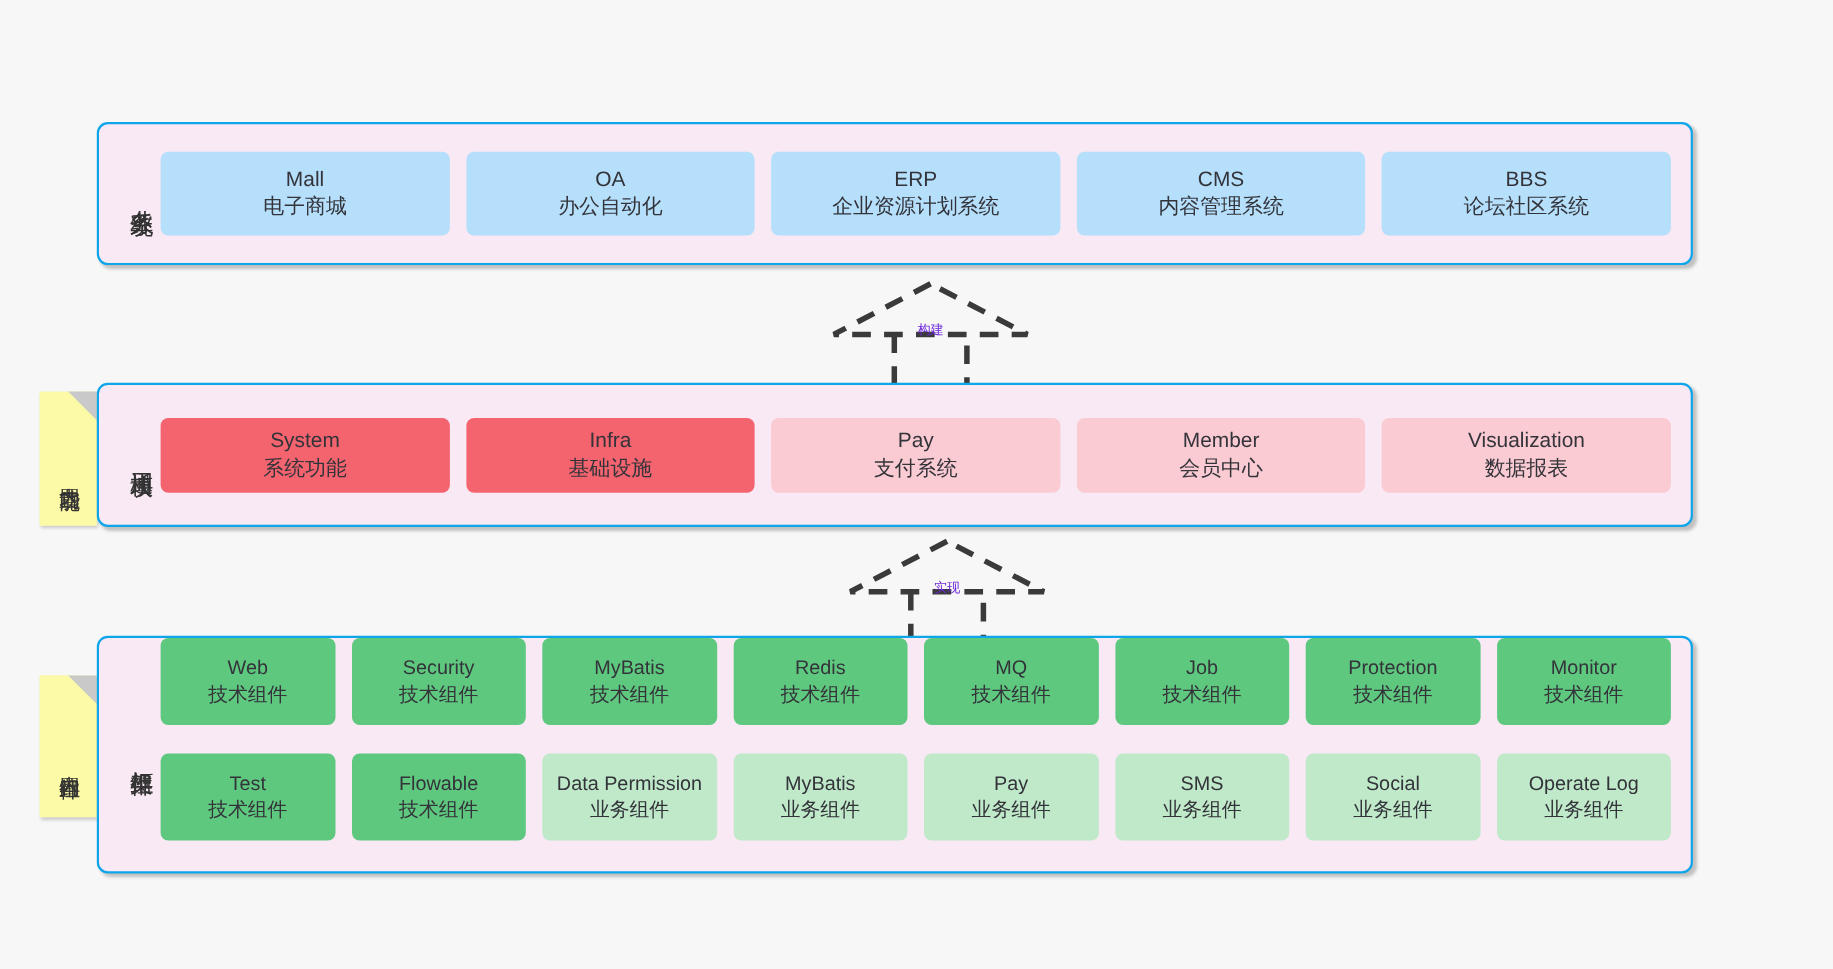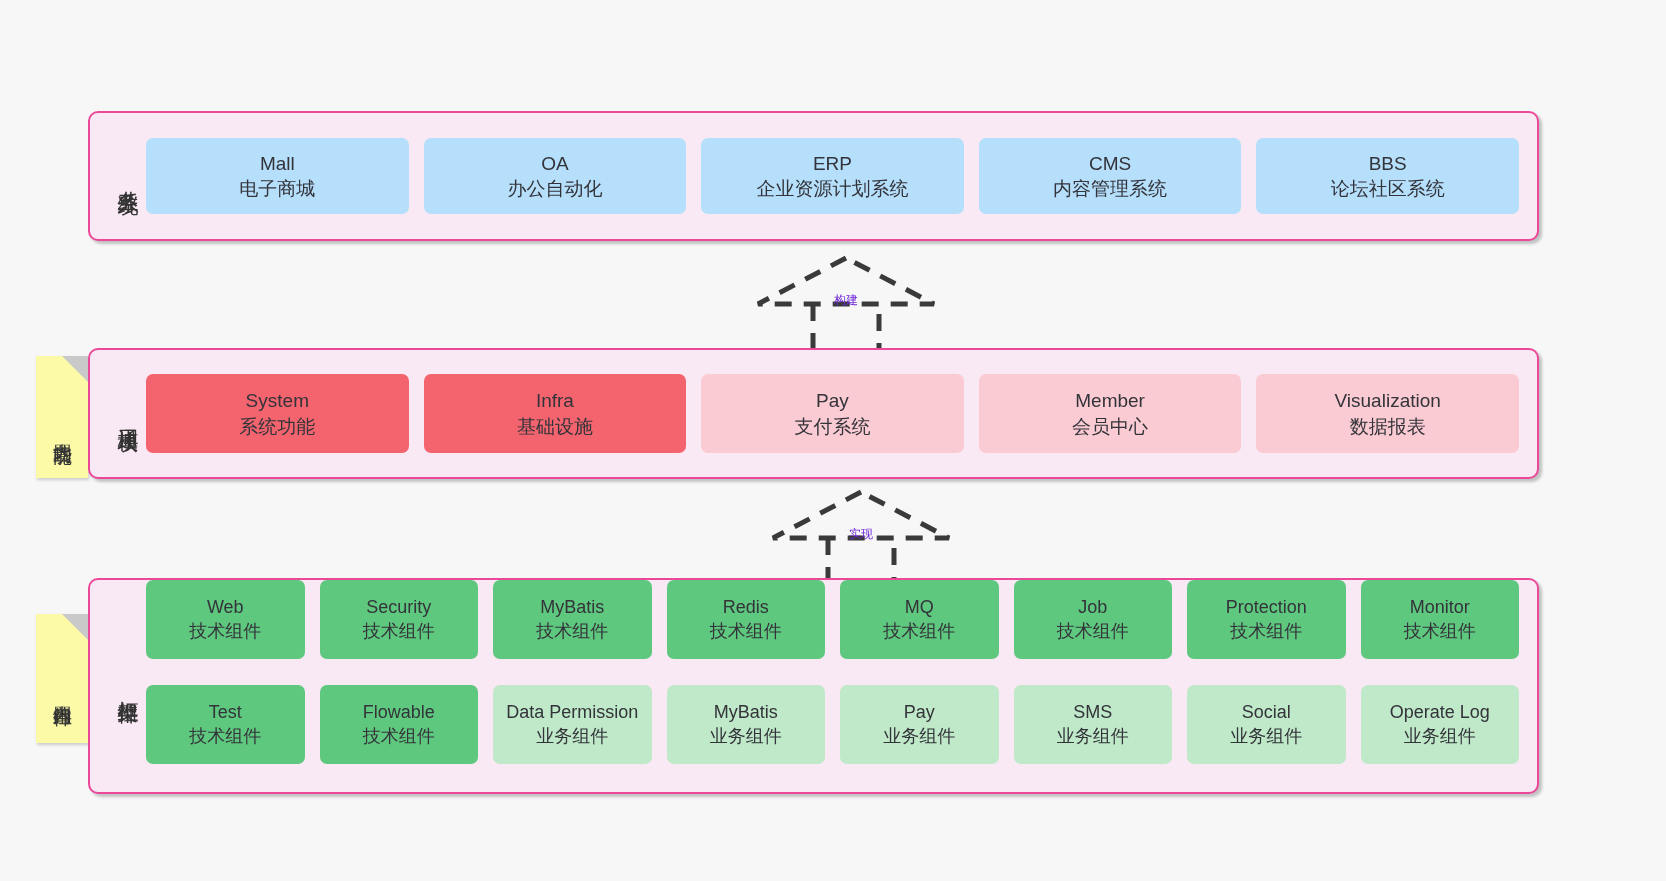--- a/index.html
+++ b/index.html
@@ -14,21 +14,21 @@
     color: #333333;
     position: relative;
     overflow: hidden;
   }
 
   
   .panel {
     position: absolute;
     box-sizing: border-box;
     background: #f8e9f4;
-    border: 2px solid #ec4899;
+    border: 2px solid #0ea5e9;
     border-radius: 10px;
     box-shadow: 3px 3px 3px rgba(0,0,0,0.22);
     display: flex;
     align-items: center;
   }
   .panel-label {
     flex: 0 0 auto;
     width: 42px;
     margin-left: 8px;
     font-size: 21px;
@@ -82,21 +82,21 @@
   .c-lightgreen  { background: #bfe9c9; }
 
   
   #panel-business { left: 88px;  top: 111px; width: 1451px; height: 130px; }
   #panel-business .panel-body { padding-right: 18px; }
   #panel-business .row { align-items: center; }
   #panel-business .card { height: 76px; }
 
   #panel-common   { left: 88px;  top: 348px; width: 1451px; height: 131px; }
   #panel-common .row { align-items: center; }
-  #panel-common .card { height: 79px; }
+  #panel-common .card { height: 68px; }
 
   #panel-framework{ left: 88px;  top: 578px; width: 1451px; height: 216px; }
   #panel-framework .panel-body { gap: 14px; padding-bottom: 16px; }
   #panel-framework .card { height: 79px; font-size: 18px; }
 
   
   .sticky {
     position: absolute;
     width: 52px;
     background: #fcfaa6;

